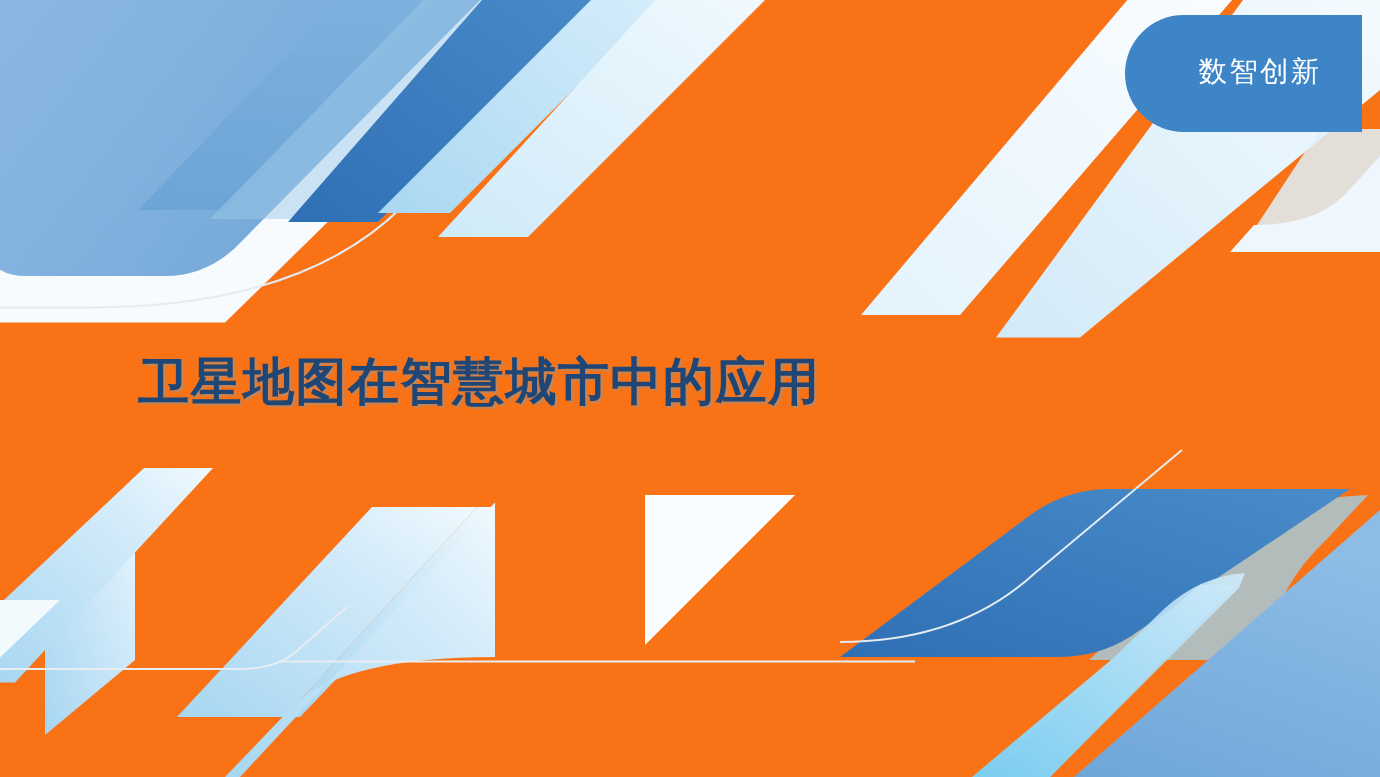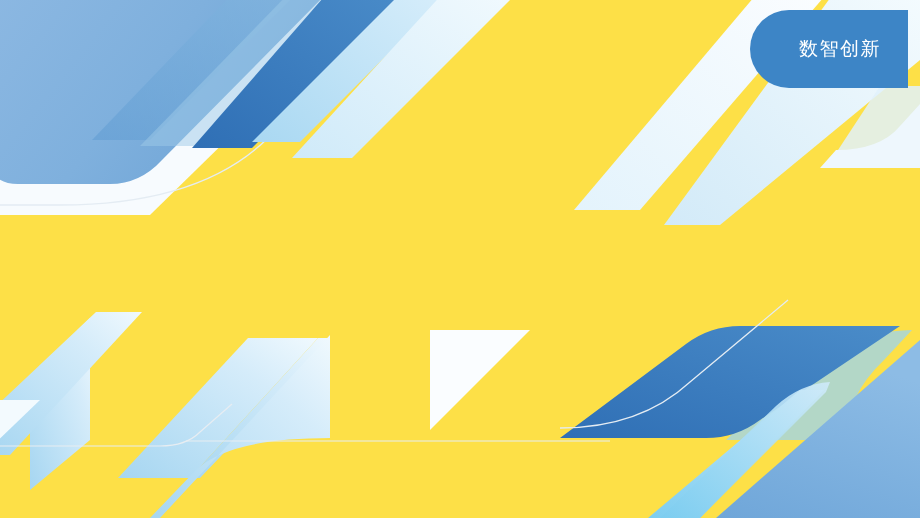--- a/index.html
+++ b/index.html
@@ -8,21 +8,21 @@
     background: #ffffff;
   }
   body {
     font-family: "Liberation Sans", "DejaVu Sans", sans-serif;
   }
   #slide {
     position: relative;
     width: 920px;
     height: 518px;
     overflow: hidden;
-    background: #fde047;
+    background: #f97316;
   }
   #deco {
     position: absolute;
     inset: 0;
     width: 920px;
     height: 518px;
     pointer-events: none;
   }
   
   .badge {
@@ -234,14 +234,15 @@
              L 700 518
              L 826 392 Z" fill="url(#gBRTriLight)" opacity="0.9"></path>
 
     <path d="M 96 518 L 152 462 L 178 462 L 122 518 Z" fill="#a9d8f2" opacity="0"></path>
   </svg>
 
   <div class="badge">
     <div class="badge-line">数智创新</div>
   </div>
 
+  <div class="title">卫星地图在智慧城市中的应用</div>
 
 </div>
 
 </body></html>

